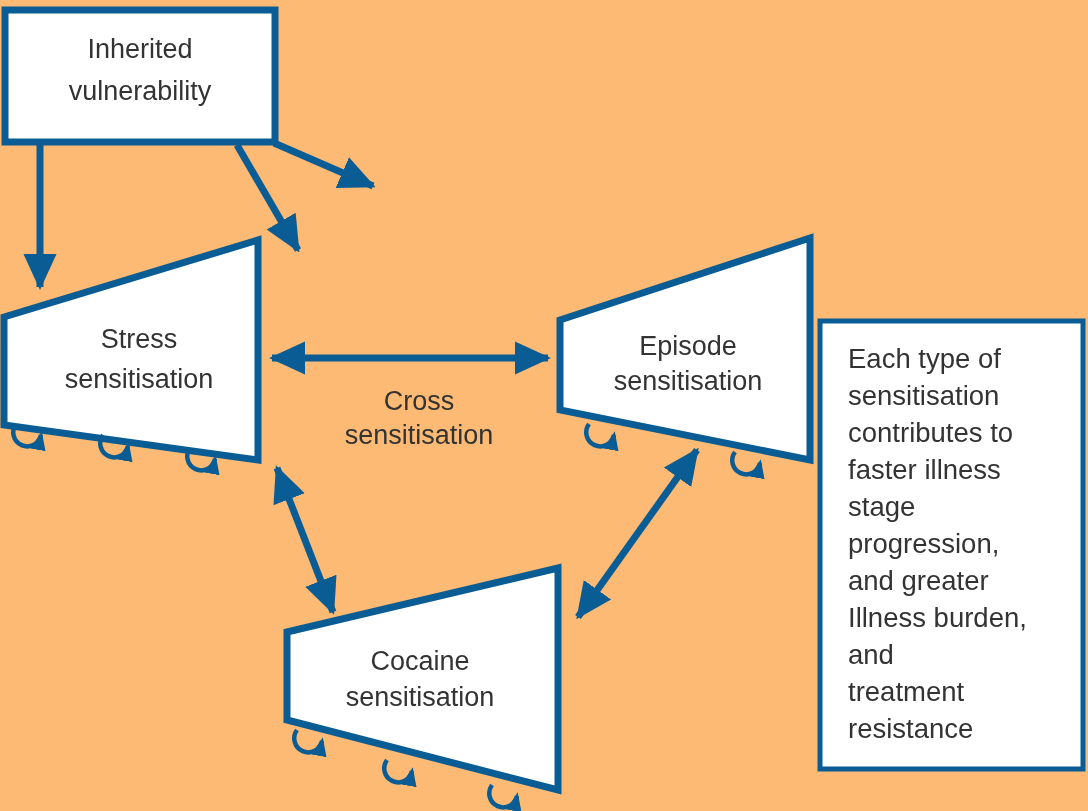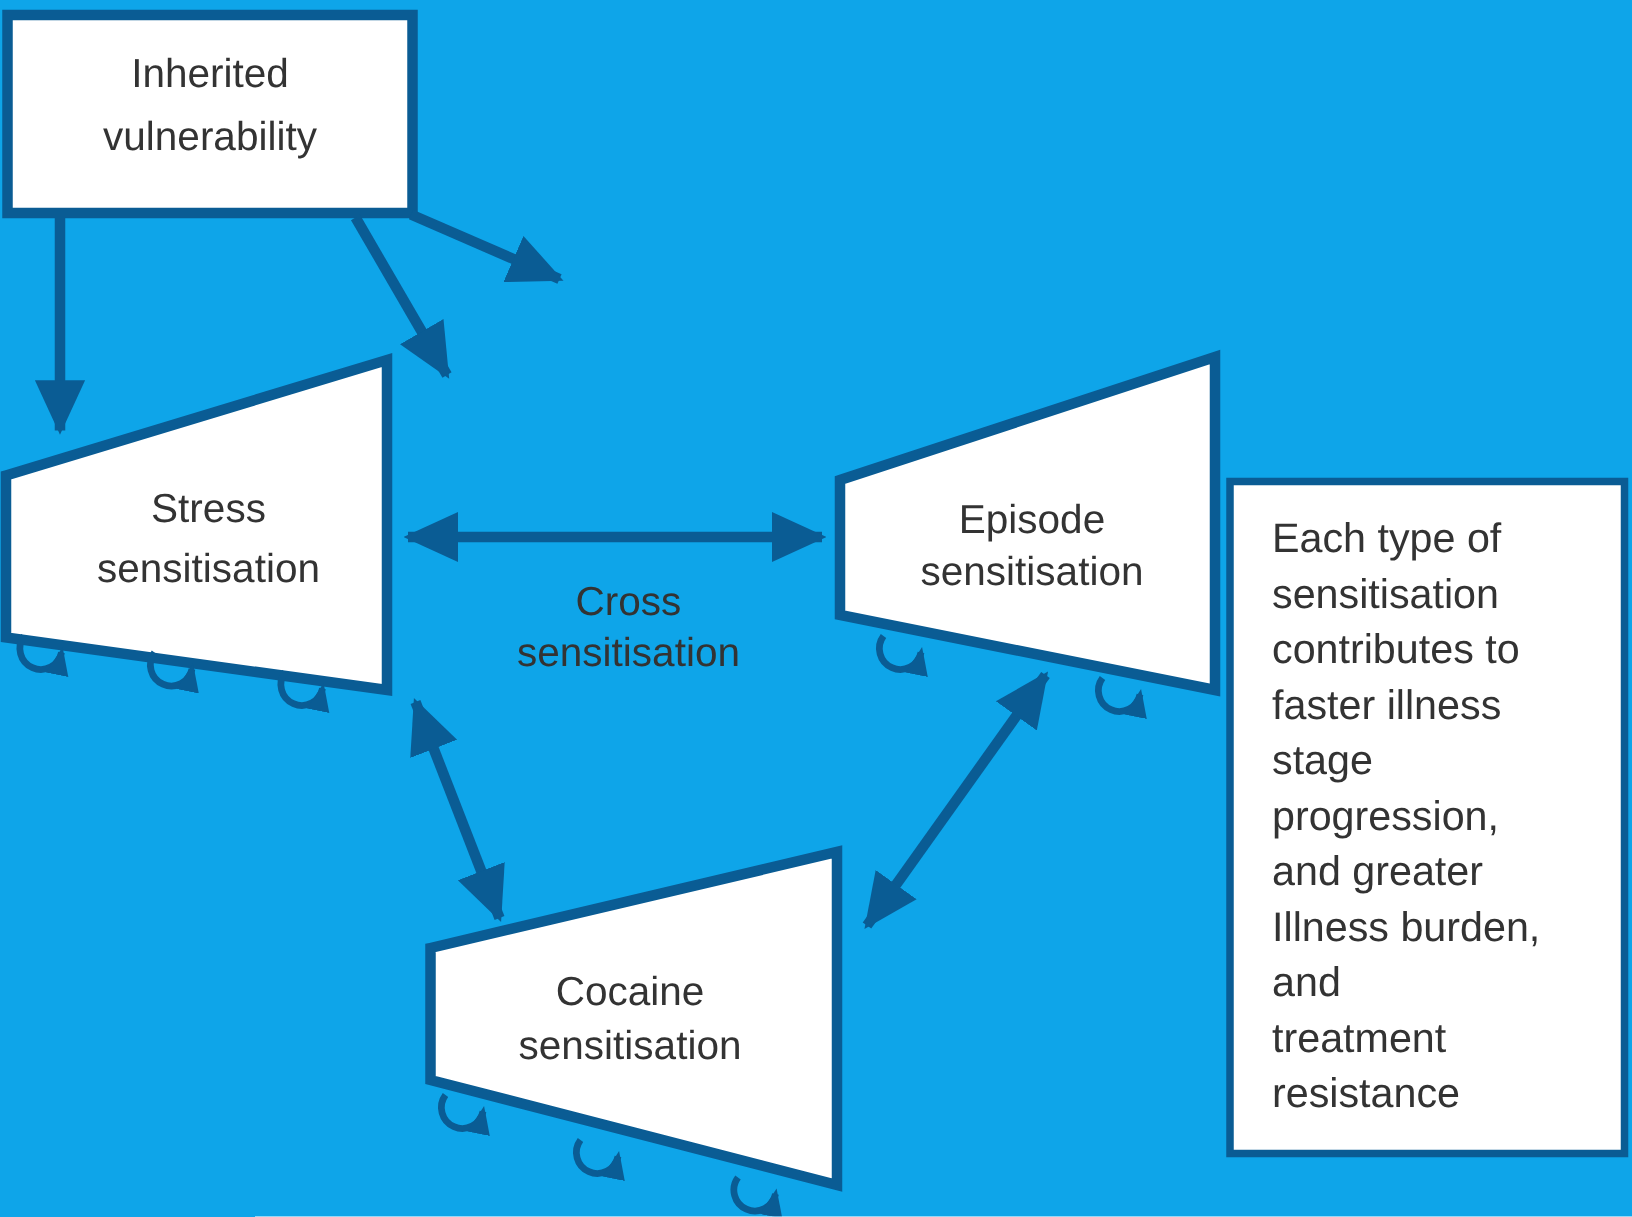--- a/index.html
+++ b/index.html
@@ -8,21 +8,21 @@
     padding: 0;
     background: #ffffff;
   }
   body {
     font-family: "Liberation Sans", "DejaVu Sans", sans-serif;
   }
   #stage {
     position: relative;
     width: 1088px;
     height: 811px;
-    background: #0ea5e9;
+    background: #fdba74;
     overflow: hidden;
   }
   #diagram-svg {
     position: absolute;
     left: 0;
     top: 0;
     width: 1088px;
     height: 811px;
   }
   .node-label {

